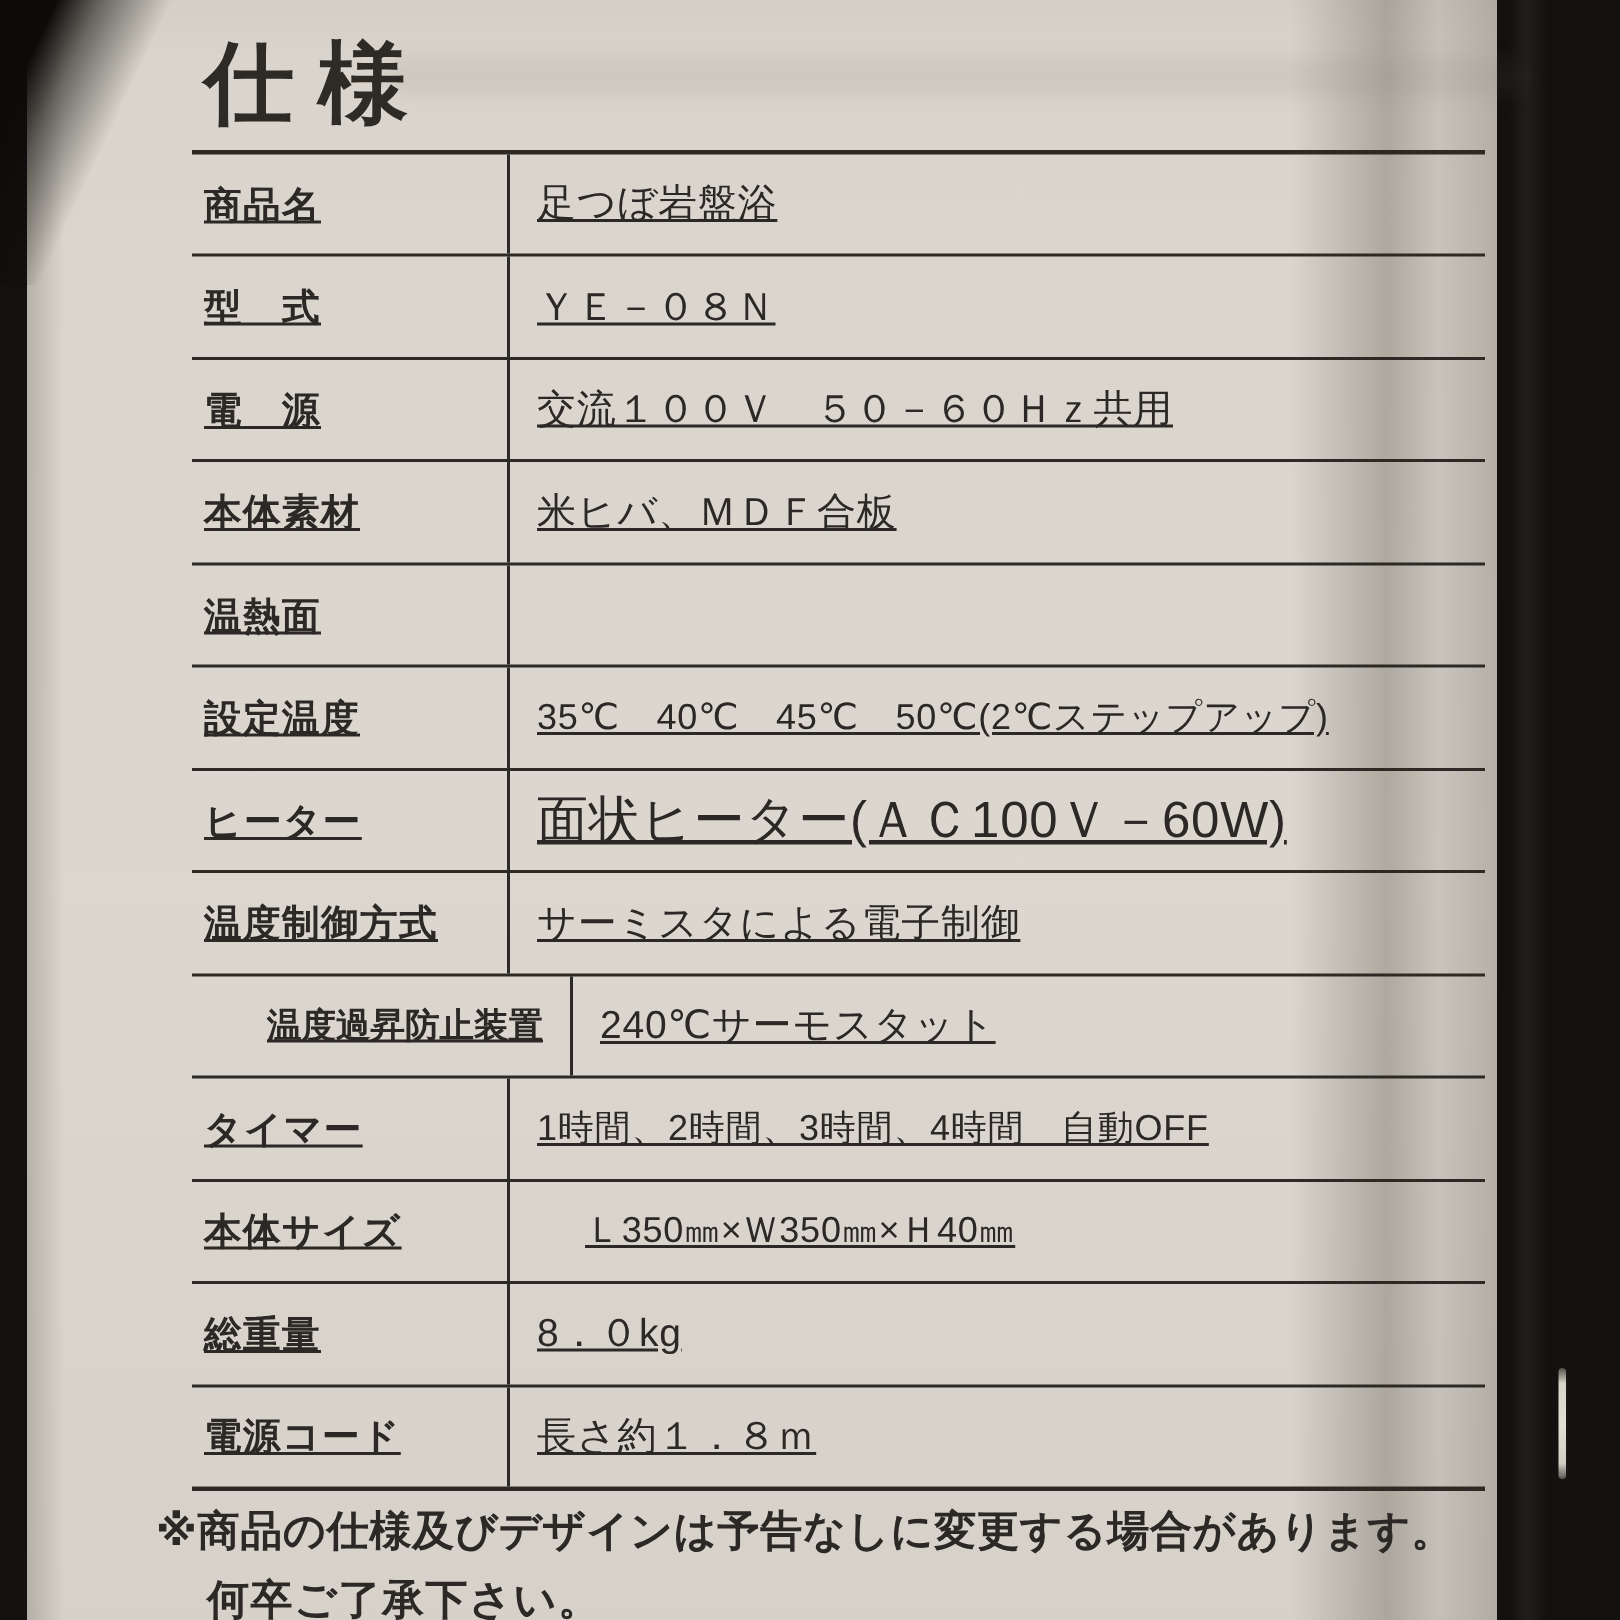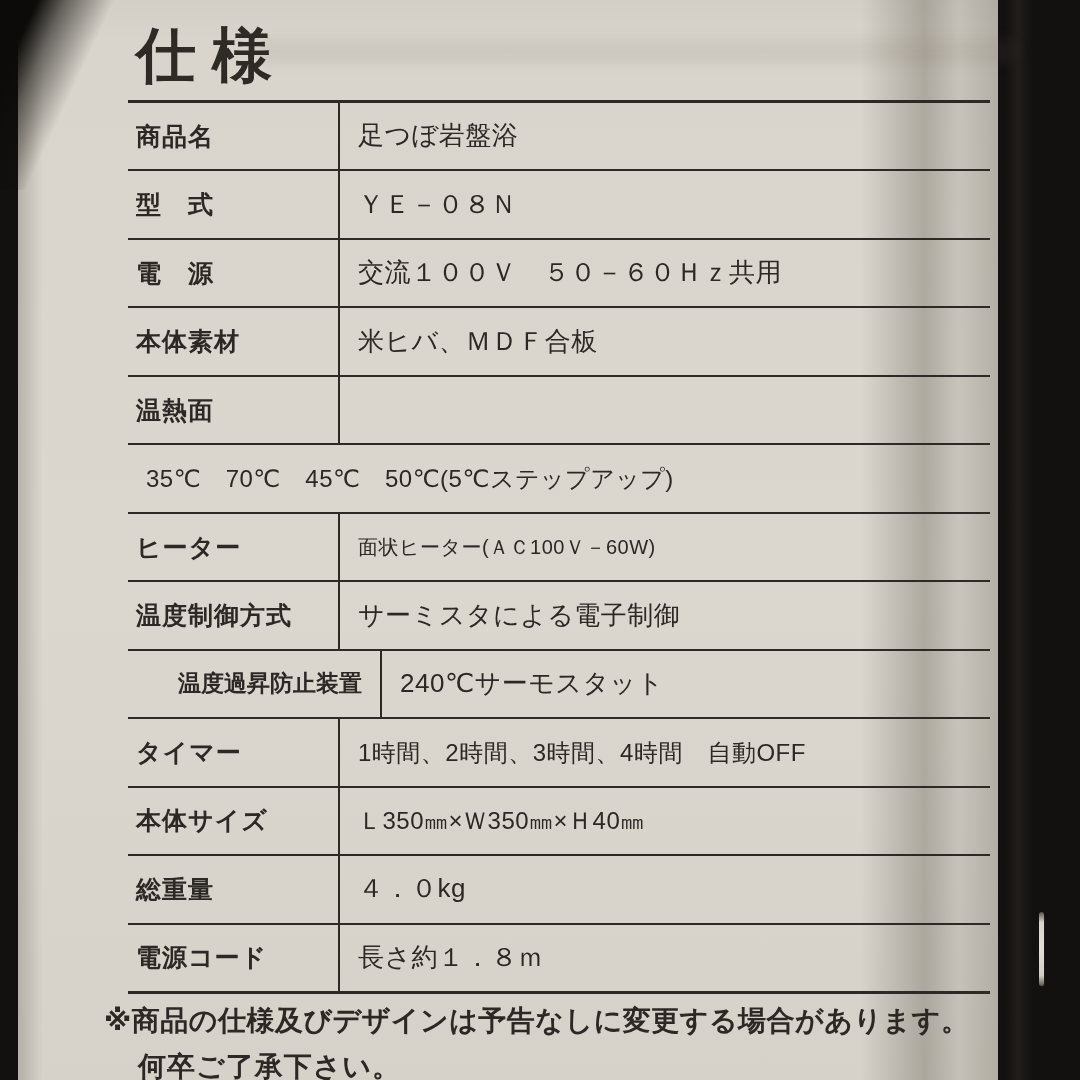--- a/index.html
+++ b/index.html
@@ -48,37 +48,37 @@
 
   
   .spec-table{
     position:absolute;left:110px;top:100px;width:862px;height:891px;
     border-top:3px solid #2d2a26;
     display:flex;flex-direction:column;
     color:#2b2825;
   }
   .row{flex:1;display:flex;align-items:center;border-bottom:2px solid #2d2a26;}
   .row:last-child{border-bottom:3px solid #2d2a26;}
-  .cell{box-sizing:border-box;}
+  .cell{box-sizing:border-box;text-decoration:underline;}
   .label{
     width:212px;flex:0 0 212px;height:100%;display:flex;align-items:center;
     border-right:2px solid #2d2a26;padding-left:8px;
     font-size:25px;font-weight:600;letter-spacing:1px;
   }
   .value{
     flex:1;padding-left:18px;font-size:26px;font-weight:500;
     white-space:pre-line;line-height:1.3;letter-spacing:0.5px;
   }
   
   .row:nth-child(5) .value{font-size:23px;}
   .row:nth-child(6) .value{font-size:24px;}
-  .row:nth-child(7) .value{font-size:20px;}
+  .row:nth-child(7) .value{font-size:34px;}
   .row:nth-child(9) .label{font-size:23px;letter-spacing:0;margin-left:42px;}
   .row:nth-child(10) .value{font-size:24px;}
-  .row:nth-child(11) .value{font-size:24px;}
+  .row:nth-child(11) .value{font-size:24px;margin-left:32px;}
 
   
   .note{position:absolute;left:86px;top:1002px;width:904px;color:#2b2825;}
   .note-line1{font-size:28px;font-weight:600;letter-spacing:0.5px;}
   .note-line2{font-size:28px;font-weight:600;margin-left:34px;margin-top:8px;letter-spacing:1px;}
 </style>
 </head>
 <body>
 
 <div class="photo">
@@ -101,21 +101,22 @@
           <div class="cell value">交流１００Ｖ　５０－６０Ｈｚ共用</div>
         </div>
         <div class="row">
           <div class="cell label">本体素材</div>
           <div class="cell value">米ヒバ、ＭＤＦ合板</div>
         </div>
         <div class="row">
           <div class="cell label">温熱面</div>
         </div>
         <div class="row">
-          <div class="cell value">35℃　70℃　45℃　50℃(5℃ステップアップ)</div>
+          <div class="cell label">設定温度</div>
+          <div class="cell value">35℃　40℃　45℃　50℃(2℃ステップアップ)</div>
         </div>
         <div class="row">
           <div class="cell label">ヒーター</div>
           <div class="cell value">面状ヒーター(ＡＣ100Ｖ－60W)</div>
         </div>
         <div class="row">
           <div class="cell label">温度制御方式</div>
           <div class="cell value">サーミスタによる電子制御</div>
         </div>
         <div class="row">
@@ -125,21 +126,21 @@
         <div class="row">
           <div class="cell label">タイマー</div>
           <div class="cell value">1時間、2時間、3時間、4時間　自動OFF</div>
         </div>
         <div class="row">
           <div class="cell label">本体サイズ</div>
           <div class="cell value">Ｌ350㎜×Ｗ350㎜×Ｈ40㎜</div>
         </div>
         <div class="row">
           <div class="cell label">総重量</div>
-          <div class="cell value">４．０kg</div>
+          <div class="cell value">8．０kg</div>
         </div>
         <div class="row">
           <div class="cell label">電源コード</div>
           <div class="cell value">長さ約１．８ｍ</div>
         </div>
       </div>
 
     <div class="note">
       <div class="note-line1">※商品の仕様及びデザインは予告なしに変更する場合があります。</div>
       <div class="note-line2">何卒ご了承下さい。</div>

